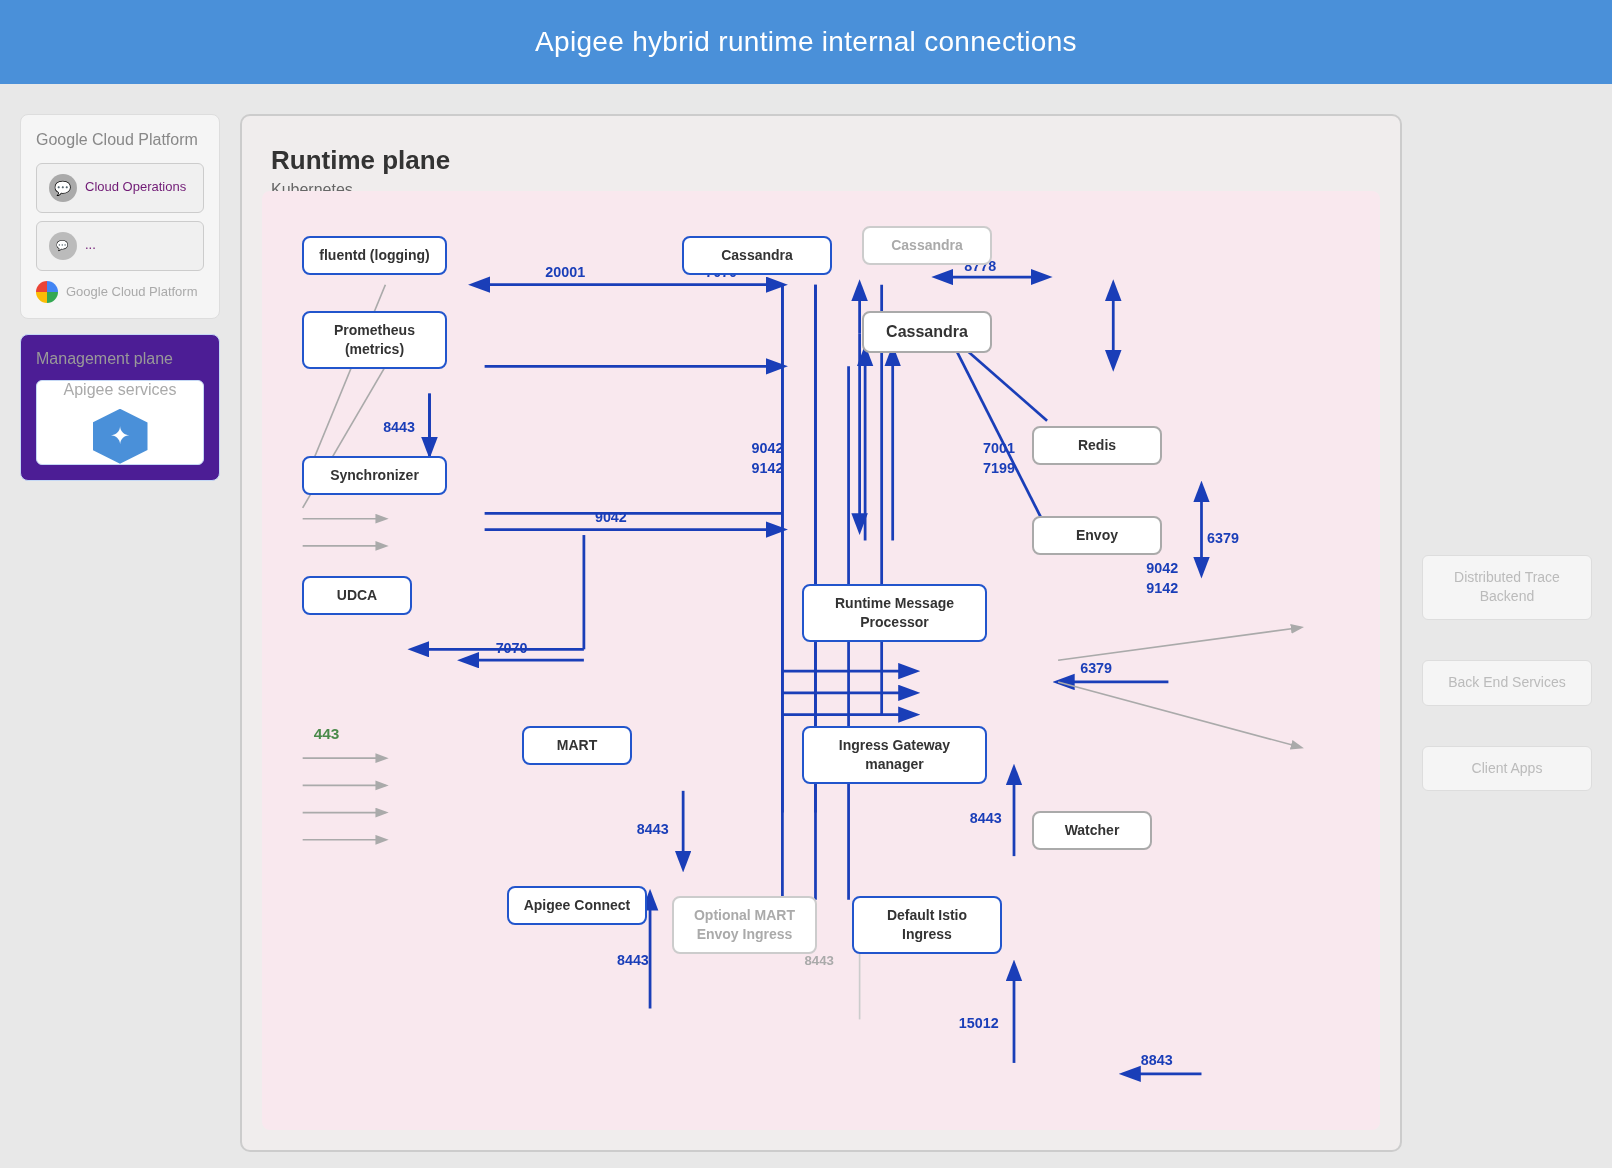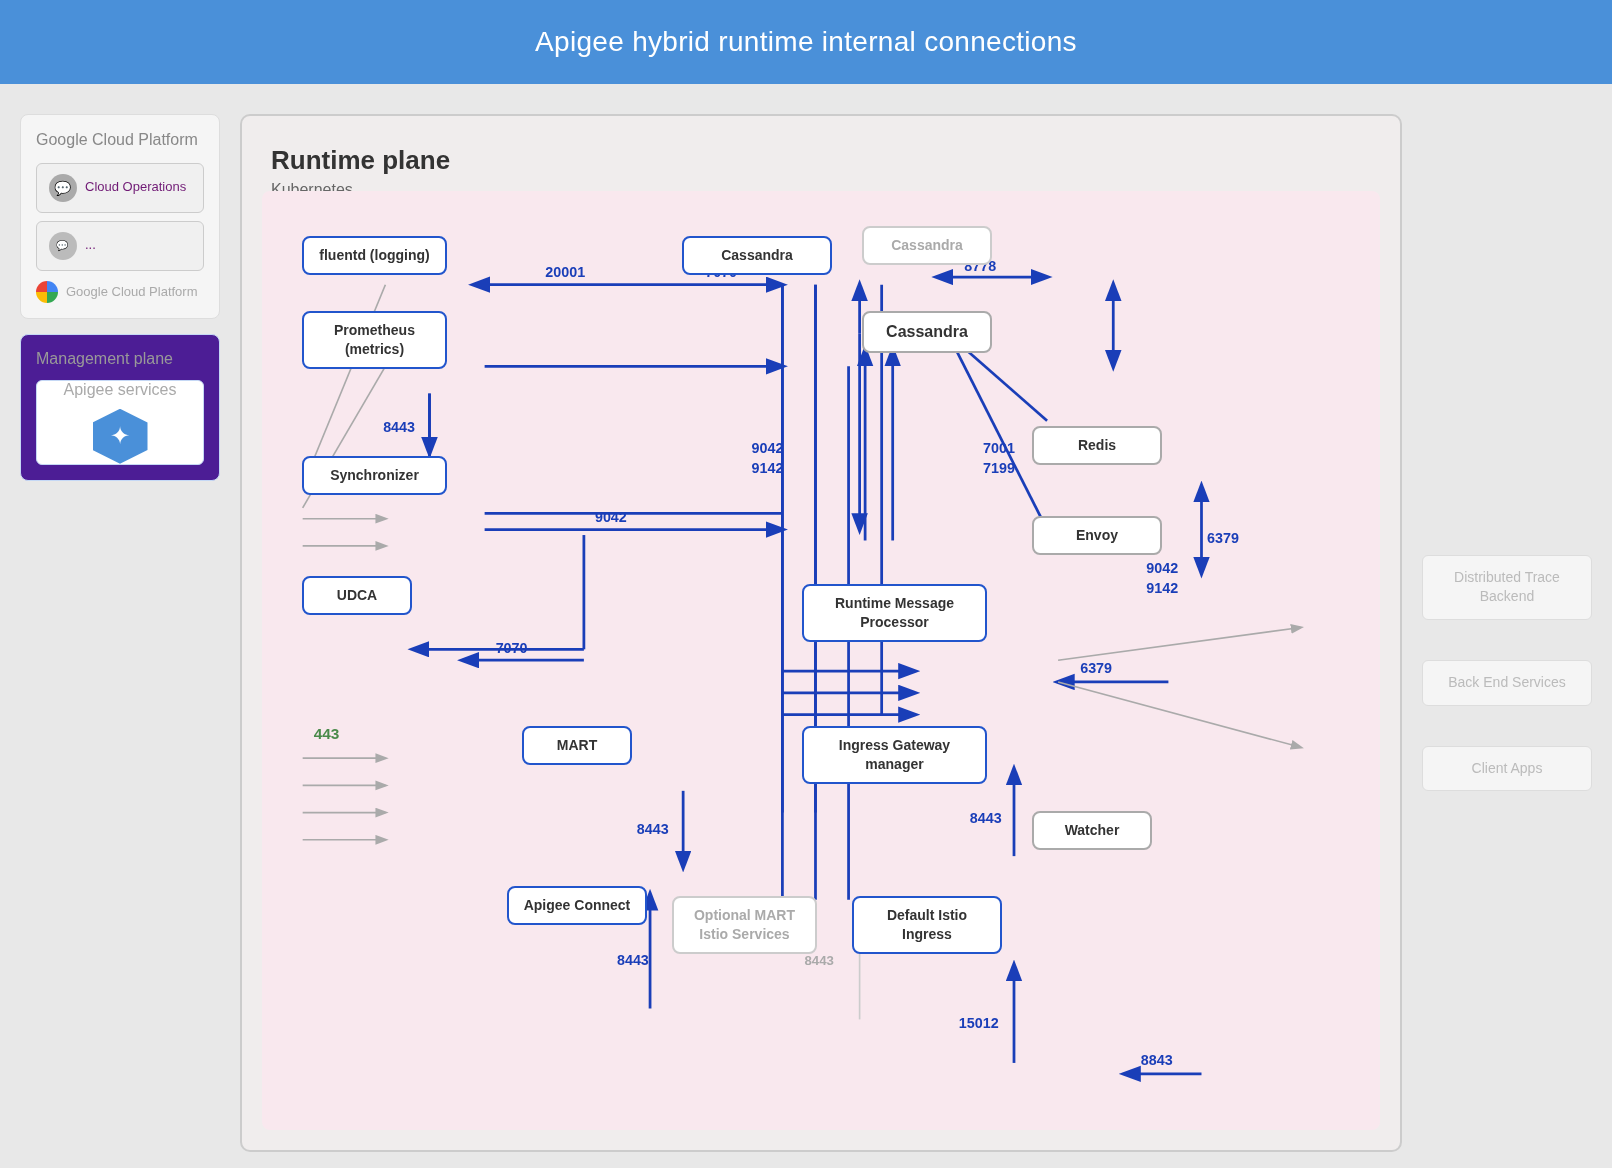--- a/index.html
+++ b/index.html
@@ -428,21 +428,21 @@
       <div class="node" style="left:790px; top:400px; width:130px;">Envoy</div>
 
       <div class="node blue-border" style="left:560px; top:468px; width:185px;">Runtime Message Processor</div>
 
       <div class="node blue-border" style="left:280px; top:610px; width:110px;">MART</div>
 
       <div class="node blue-border" style="left:560px; top:610px; width:185px;">Ingress Gateway manager</div>
 
       <div class="node blue-border" style="left:265px; top:770px; width:140px;">Apigee Connect</div>
 
-      <div class="node" style="left:430px; top:780px; width:145px; color:#aaa; border-color:#ccc;">Optional MART Istio Services</div>
+      <div class="node" style="left:430px; top:780px; width:145px; color:#aaa; border-color:#ccc;">Optional MART Envoy Ingress</div>
 
       <div class="node blue-border" style="left:610px; top:780px; width:150px;">Default Istio Ingress</div>
 
       <div class="node" style="left:790px; top:695px; width:120px;">Watcher</div>
 
     </div>
   </div>
 
   <div class="right-panel">
     <div class="right-box">Distributed Trace Backend</div>

